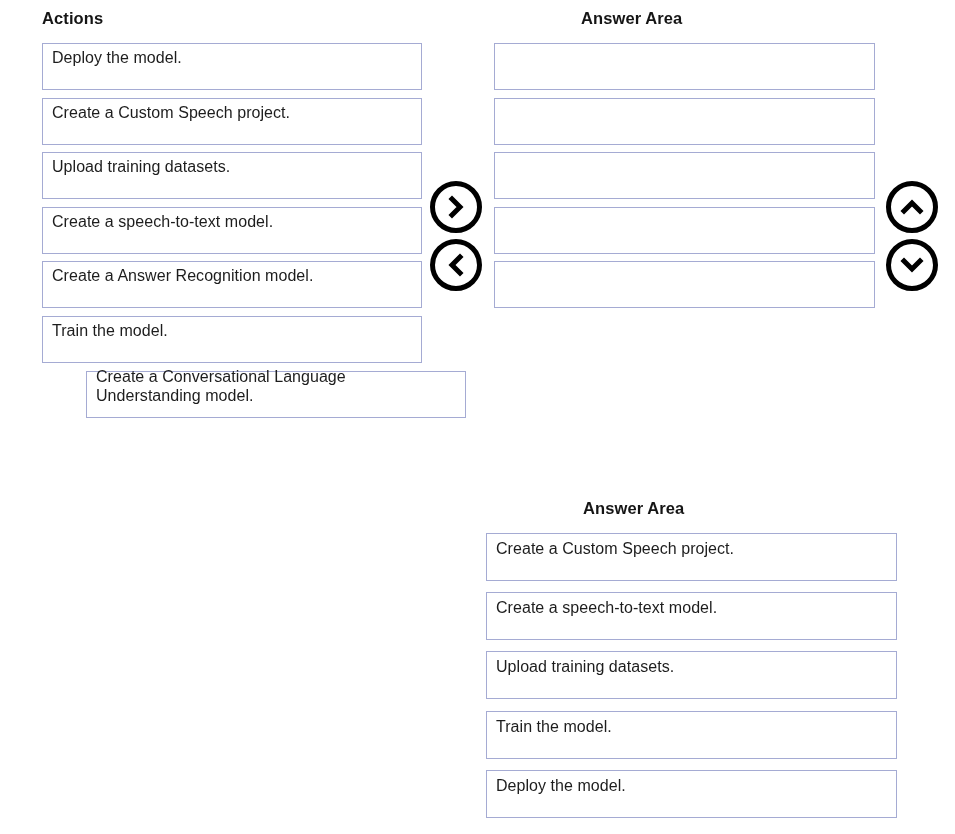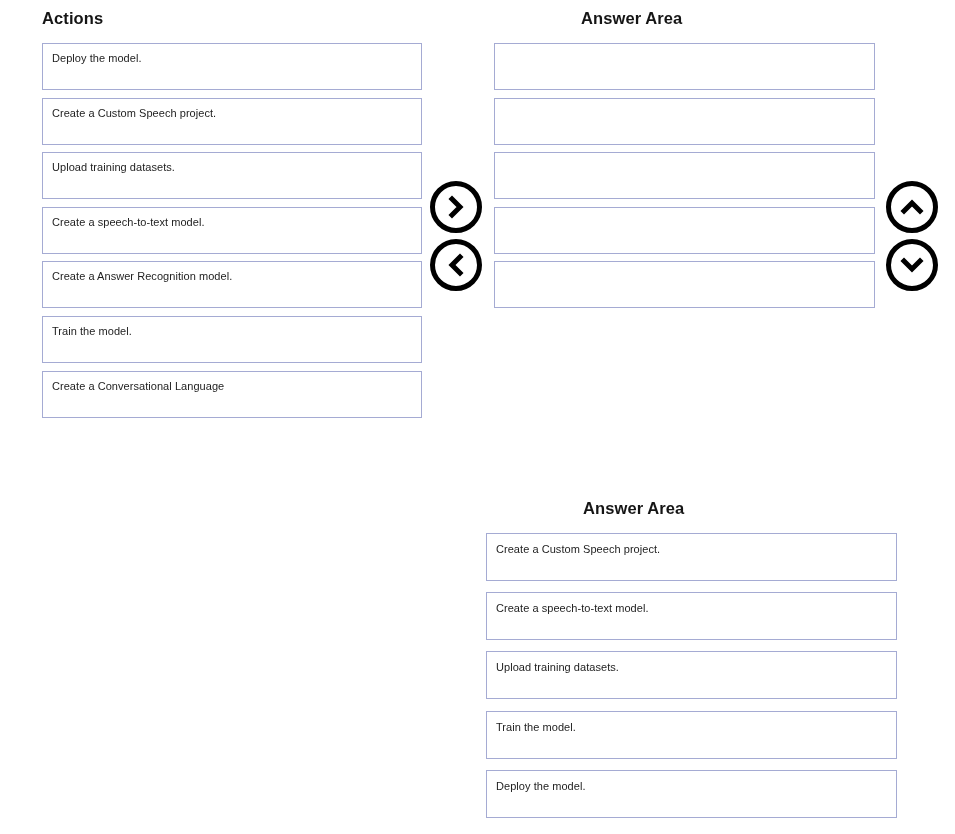--- a/index.html
+++ b/index.html
@@ -31,21 +31,21 @@
   #answer-header-bottom { left: 583px; top: 499px; }
 
   
   .box {
     position: absolute;
     border: 1px solid #a5abd3;
     background: #ffffff;
     display: flex;
     align-items: center;
     padding: 0 0 16px 9px;
-    font-size: 11px;
+    font-size: 16px;
     color: #1d1d1d;
     line-height: 1.17;
     letter-spacing: 0.05px;
   }
   .box.two-line {
     align-items: center;
     line-height: 1.18;
   }
   .box .box-text { display: block; }
 
@@ -102,23 +102,24 @@
     </div>
     <div class="box" style="top:207px;">
       <span class="box-text">Create a speech-to-text model.</span>
     </div>
     <div class="box" style="top:261px;">
       <span class="box-text">Create a Answer Recognition model.</span>
     </div>
     <div class="box" style="top:316px;">
       <span class="box-text">Train the model.</span>
     </div>
-    <div class="box two-line" style="top:371px; height:47px;">
+    <div class="box two-line" style="top:371px; height:47px;margin-left:44px;">
       <span>
         <span class="box-text">Create a Conversational Language</span>
+        <span class="box-text">Understanding model.</span>
       </span>
     </div>
   </div>
 
   <div class="circle-btn" id="btn-move-right">
     <span>
       <svg width="22" height="24" viewBox="0 0 22 24">
           <path d="M7 4 L15 12 L7 20"></path>
         </svg>
     </span>

